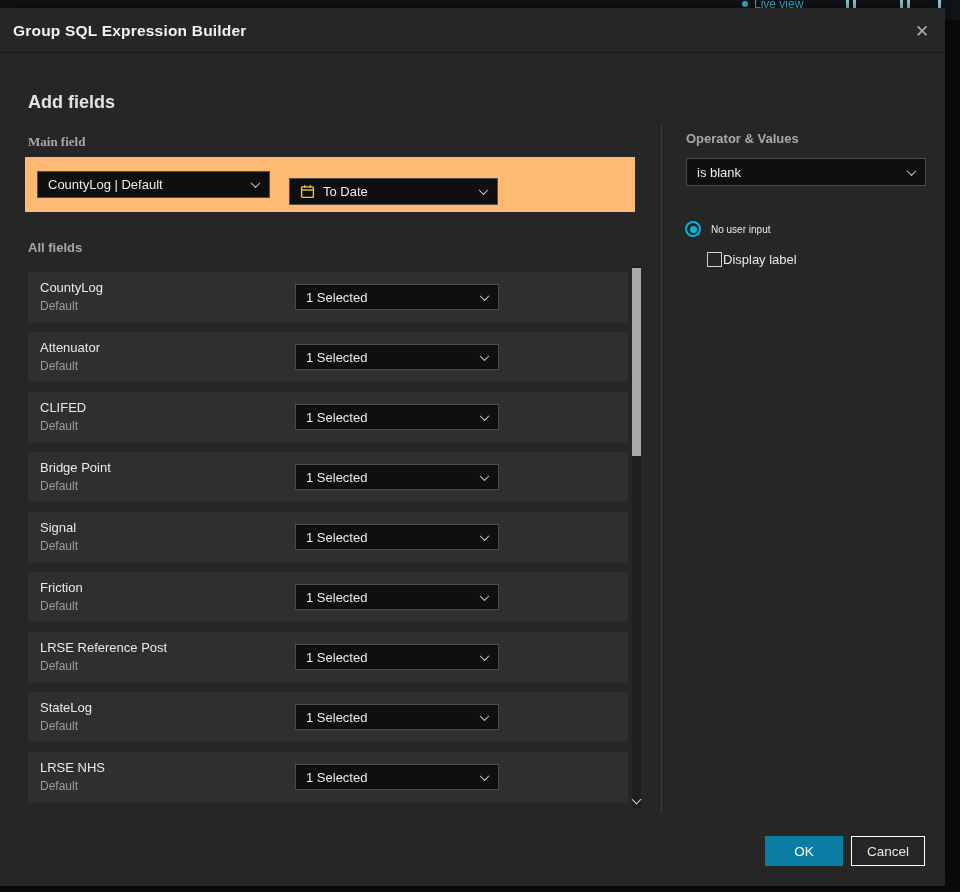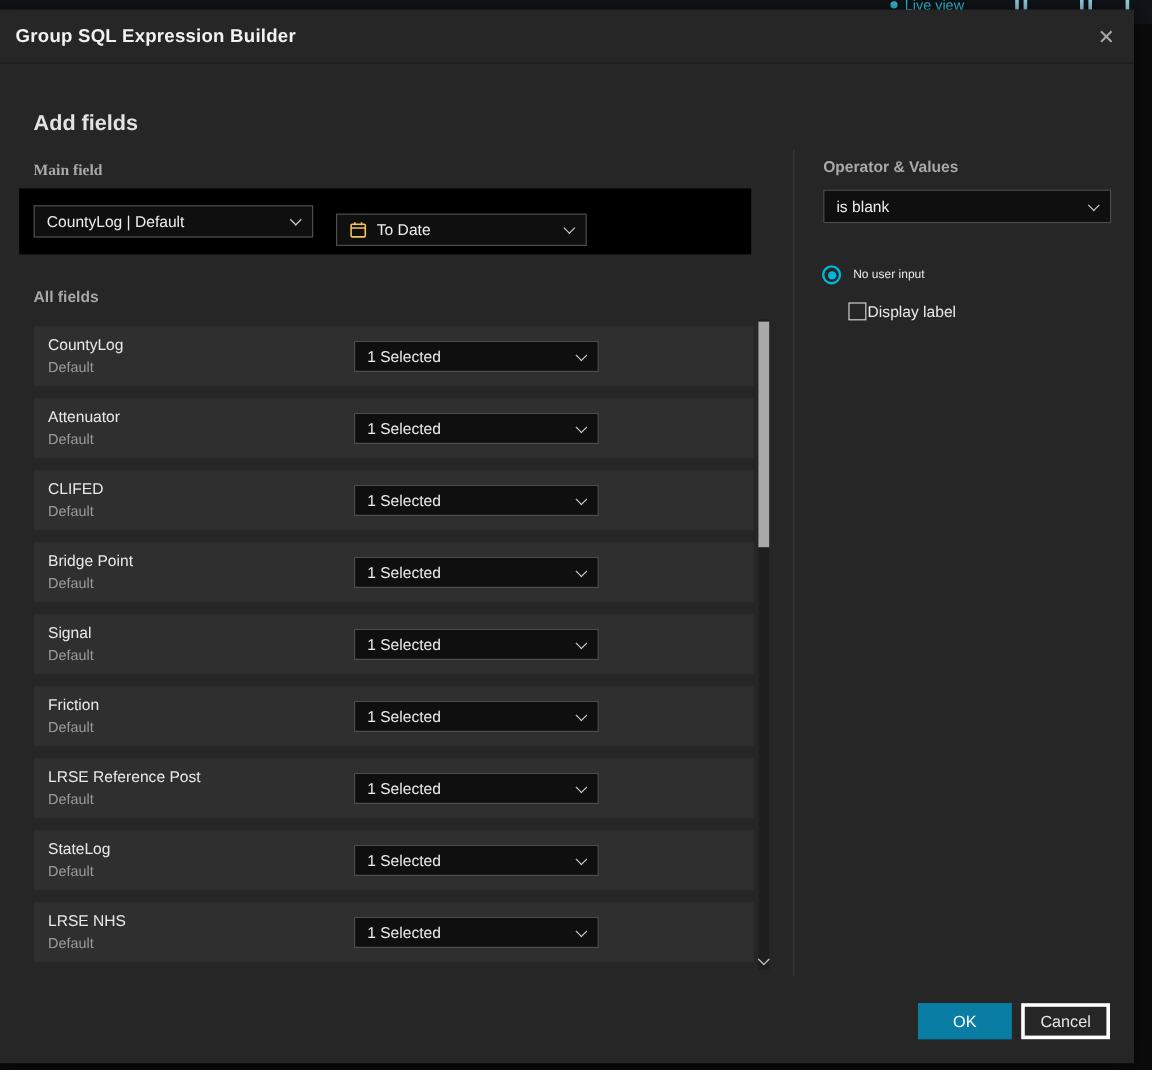--- a/index.html
+++ b/index.html
@@ -38,22 +38,22 @@
   }
 
   .h-add-fields { position:absolute; left:28px; top:84px; font-size:18px; font-weight:700; color:#e3e3e3; }
   .sub-label { position:absolute; font-size:13px; font-weight:600; color:#a8a8a8; }
   .lbl-main-field { left:28px; top:126px;font-family:Liberation Serif, serif; }
   .lbl-all-fields { left:28px; top:232px; }
   .lbl-operator   { left:686px; top:123px; }
 
   
   .main-field-band {
-    position:absolute; left:16px; top:149px; width:610px; height:55px;
-    background:#000000;
+    position:absolute; left:25px; top:149px; width:610px; height:55px;
+    background:#fdba74;
   }
 
   
   .dropdown {
     position:absolute; display:flex; align-items:center; gap:8px;
     background:#0f0f0f; border:1px solid #4d4d4d;
     padding:0 10px; color:#ececec; font-size:13px; cursor:pointer;
   }
   .dropdown .chev {
     margin-left:auto; width:7px; height:7px;
@@ -102,21 +102,21 @@
   .checkbox-box { width:15px; height:15px; border:1.5px solid #cfcfcf; background:transparent; flex:none; }
   .checkbox-label { font-size:13px; color:#e9e9e9; }
 
   
   .btn {
     position:absolute; top:828px; height:30px;
     display:flex; align-items:center; justify-content:center;
     font-size:13.5px; cursor:pointer;
   }
   .btn-ok { left:765px; width:78px; background:var(--ok,#0a7da5); color:#fff; border:1px solid var(--ok,#0a7da5); }
-  .btn-cancel { left:851px; width:74px; background:transparent; color:#e8e8e8; border:3px solid #ffffff; }
+  .btn-cancel { left:851px; width:74px; background:transparent; color:#e8e8e8; border:1px solid #ffffff; }
 </style>
 </head>
 <body>
 
 <div id="screen">
 
   <div class="backdrop-strip">
     <div class="live-view">
       <span class="live-dot"></span>
       <span>Live view</span>

